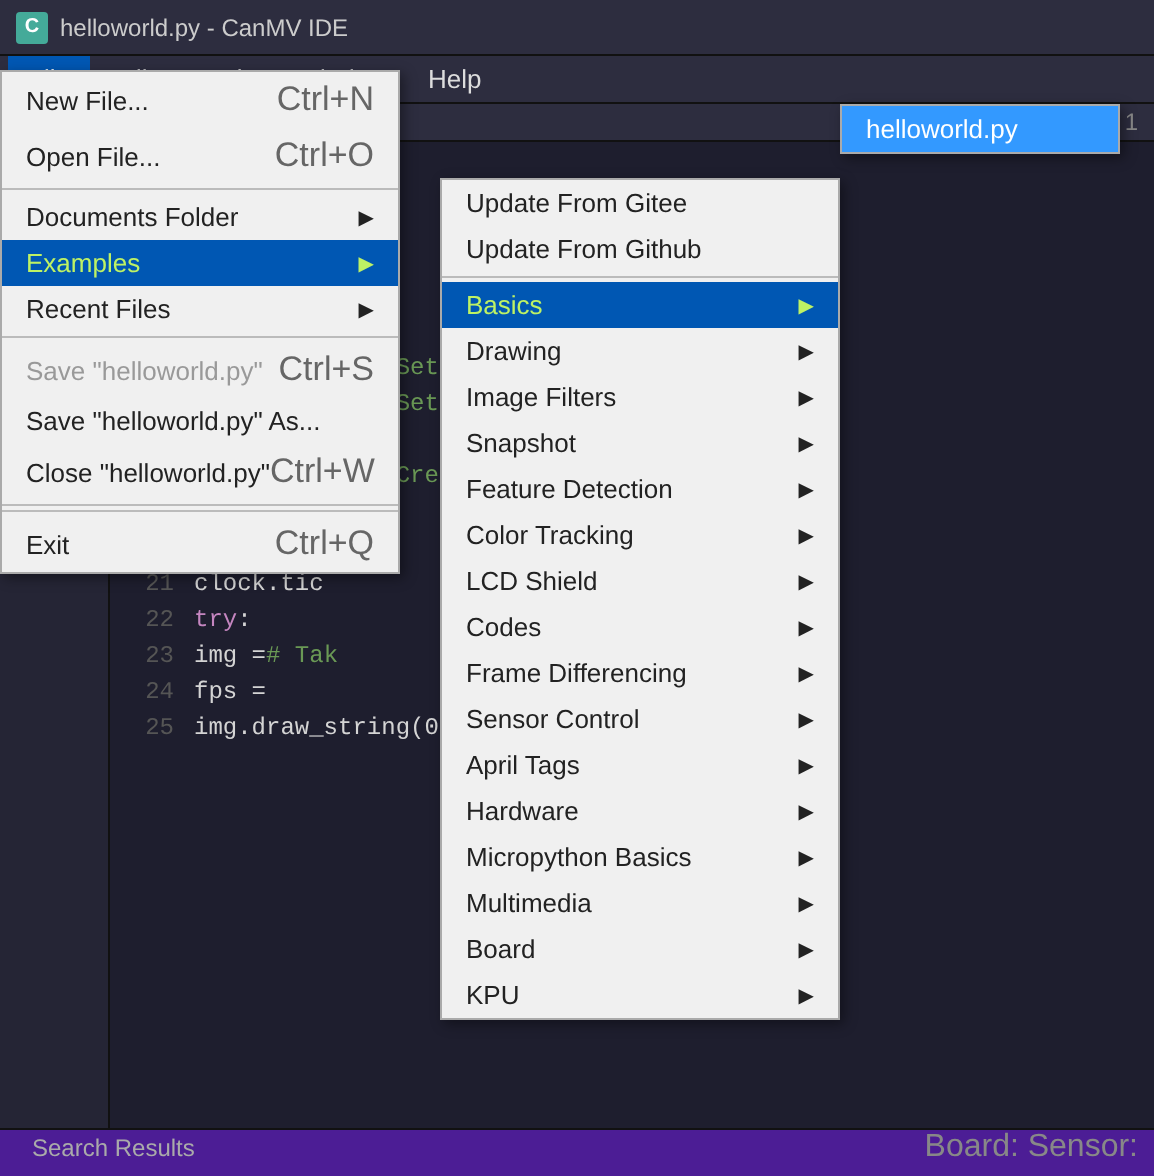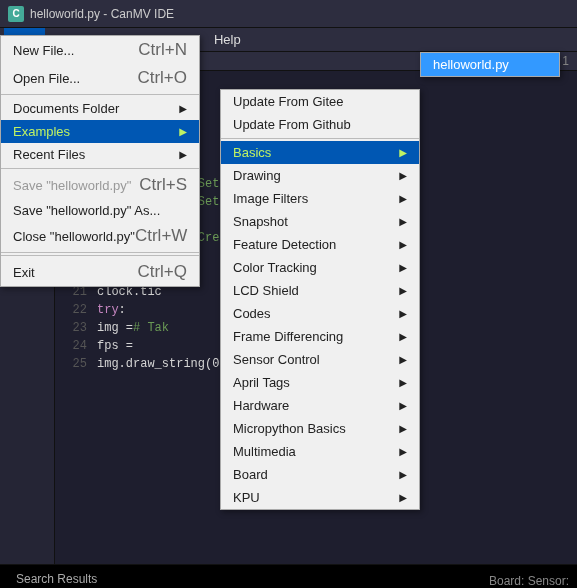--- a/index.html
+++ b/index.html
@@ -119,37 +119,37 @@
     .toolbar-btn.green { color: #4ec94e; }
     .toolbar-btn.red { color: #e05555; }
 
     
     #status-bar {
       position: absolute;
       bottom: 0;
       left: 0;
       right: 0;
       height: 24px;
-      background: #000000;
+      background: #4c1d95;
       border-top: 1px solid #111;
       display: flex;
-      align-items: flex-end;
+      align-items: flex-start;
       padding: 0 8px;
       gap: 16px;
     }
     .status-tab {
       color: #aaa;
       font-size: 12px;
       padding: 2px 8px;
       cursor: pointer;
     }
     .status-right {
       margin-left: auto;
       color: #888;
-      font-size: 12px;
+      font-size: 16px;
     }
 
     
     #dropdown-file {
       position: absolute;
       top: 35px;
       left: 0;
       background: #f0f0f0;
       border: 1px solid #aaa;
       box-shadow: 2px 2px 6px rgba(0,0,0,0.4);

